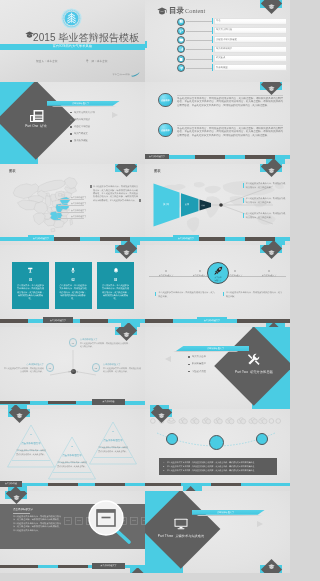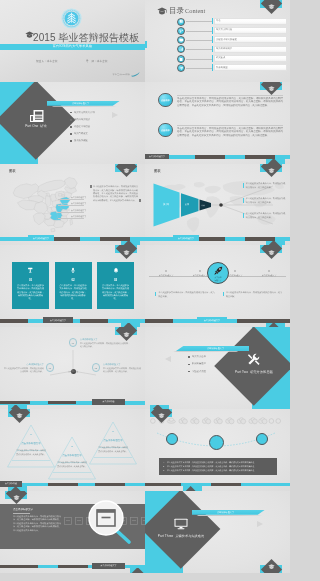--- a/index.html
+++ b/index.html
@@ -32,21 +32,21 @@
         color:#5b5b5b;letter-spacing:0.1px;white-space:nowrap;}
   .s1sub{position:absolute;left:0;right:0;top:44.3px;text-align:center;
         font-size:3.1px;color:#ffffff;letter-spacing:0.25px;}
   .s1p1{position:absolute;left:36px;top:59px;font-size:2.7px;color:#7b7b7b;}
   .s1p2{position:absolute;left:86px;top:59px;font-size:2.7px;color:#7b7b7b;}
   .s1foot{position:absolute;right:15px;top:73px;font-size:2.2px;color:#8c8c8c;}
   .s1sw{position:absolute;right:5.5px;top:71.6px;}
 
   
   .s2cap{position:absolute;left:12px;top:6.5px;}
-  .s2tcn{position:absolute;left:24px;top:6.2px;font-size:7.6px;font-weight:normal;color:#5e5e5e;}
+  .s2tcn{position:absolute;left:24px;top:6.2px;font-size:7.6px;font-weight:bold;color:#5e5e5e;}
   .s2ten{position:absolute;left:40px;top:7px;font-size:6.4px;color:#6b6b6b;
          font-family:"Liberation Serif",serif;}
   .s2edge{position:absolute;left:0;top:41px;width:2px;height:7px;}
   .s2list{position:absolute;left:32px;top:17px;width:110px;}
   .s2row{position:relative;height:9.3px;}
   .s2ic{position:absolute;left:0;top:0.6px;width:8px;height:8px;border-radius:50%;
         background:radial-gradient(circle at 35% 30%,#7fdcf0 0%,#3ec6e2 55%,#2eb4d2 100%);
         border:0.9px solid #5d6366;box-sizing:border-box;
         display:flex;align-items:center;justify-content:center;}
   .s2line{position:absolute;left:8.5px;top:4.4px;width:26px;height:0.6px;background:#c0c0c0;}

